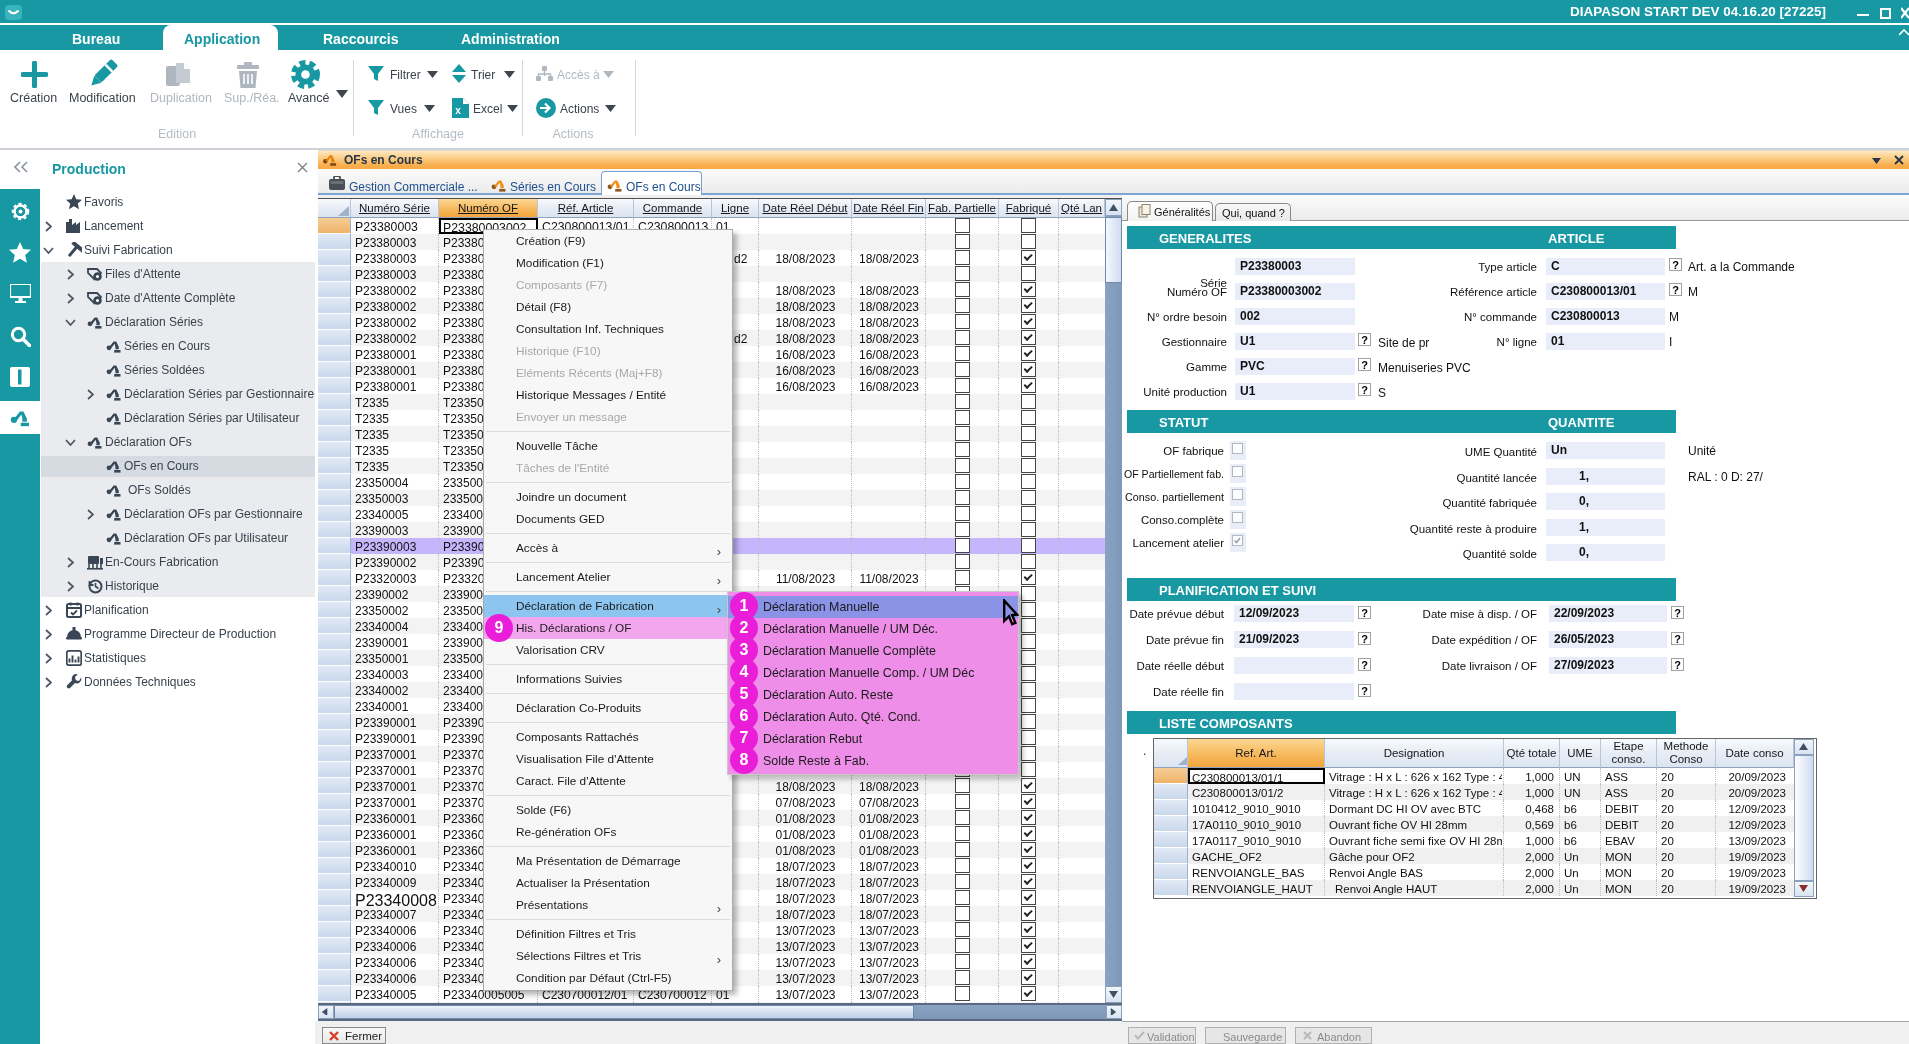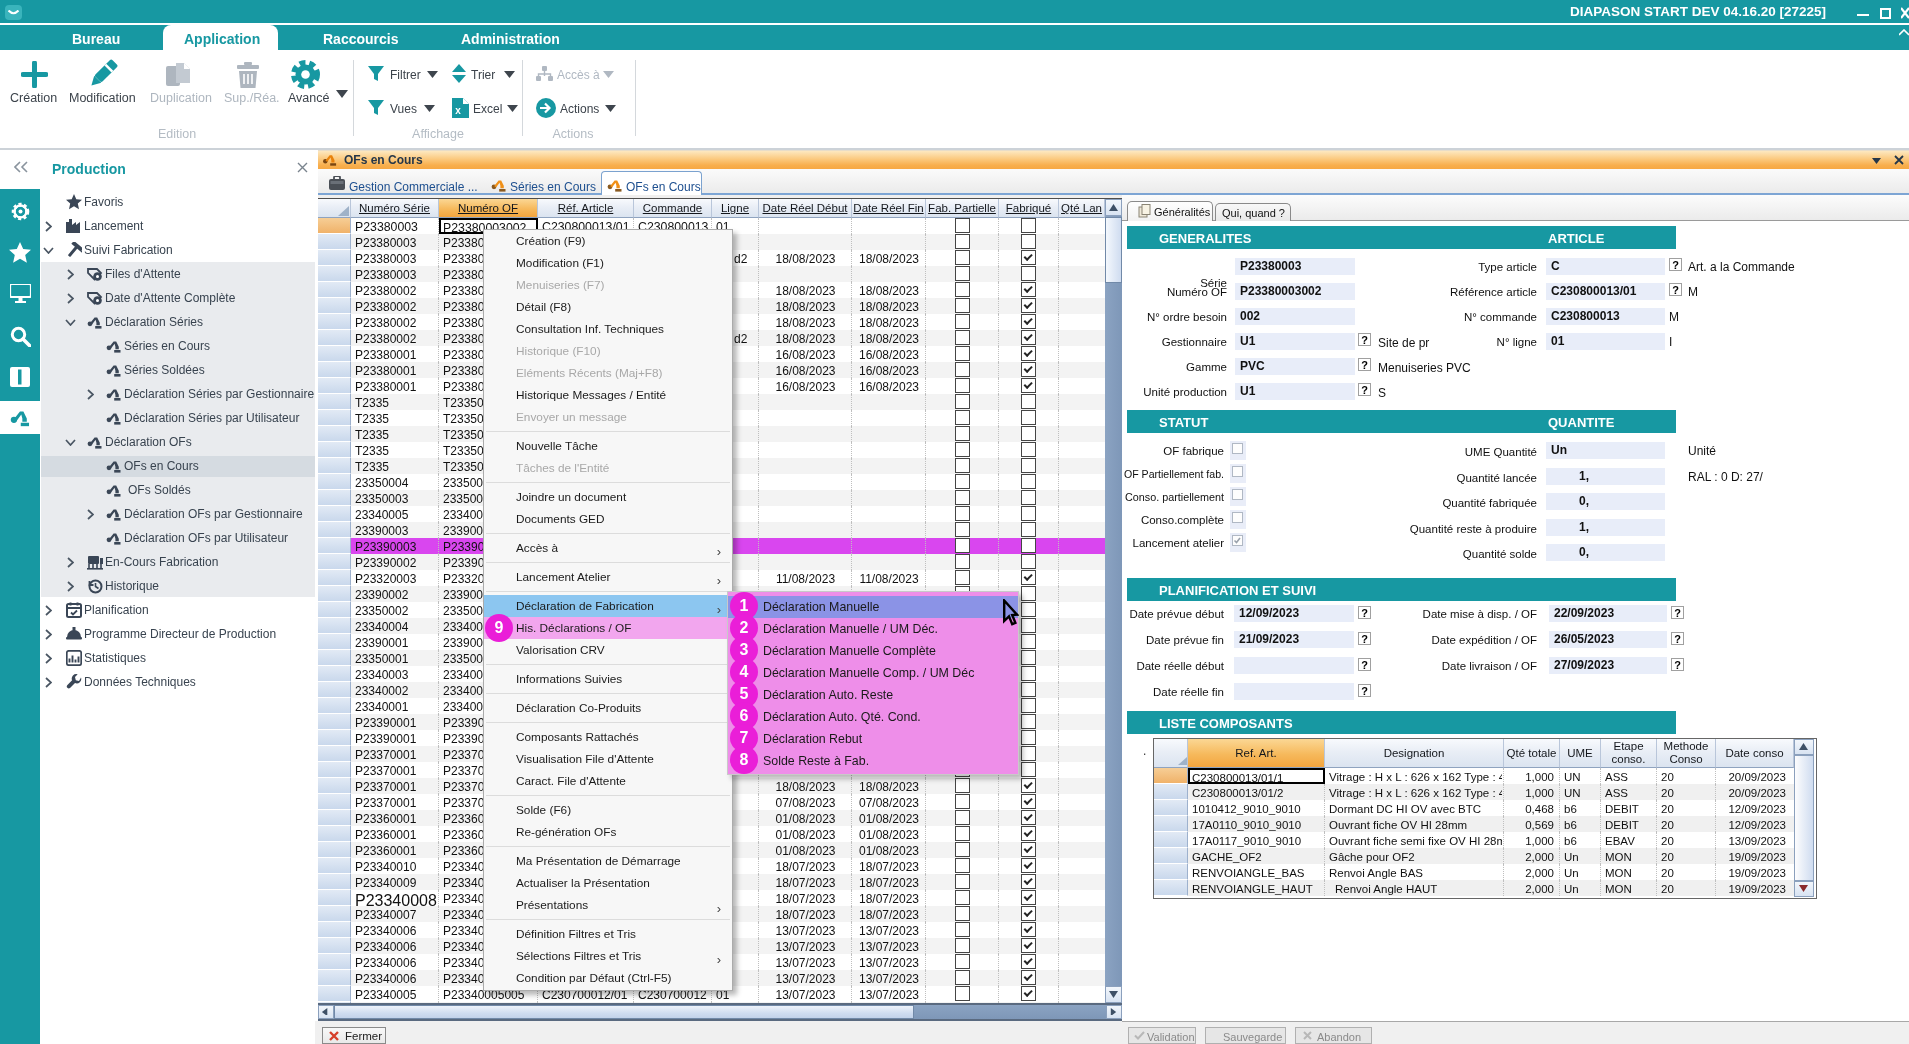--- a/index.html
+++ b/index.html
@@ -747,21 +747,21 @@
       <div class="ab" style="left:440px;top:0;width:1px;height:16px;border-left:1px dotted #bfbfbf"></div>
       <div class="ab" style="left:533px;top:0;width:1px;height:16px;border-left:1px dotted #bfbfbf"></div>
       <div class="ab" style="left:607px;top:0;width:1px;height:16px;border-left:1px dotted #bfbfbf"></div>
       <div class="ab" style="left:680px;top:0;width:1px;height:16px;border-left:1px dotted #bfbfbf"></div>
       <div class="ab" style="left:740px;top:0;width:1px;height:16px;border-left:1px dotted #bfbfbf"></div>
       <div class="cell" style="left:37px;top:2px;width:82px;font-size:12px">23390003</div>
       <div class="cell" style="left:125px;top:2px;width:93px;font-size:12px">233900</div>
       <div class="chk" style="left:637px;top:0px"></div>
       <div class="chk" style="left:703px;top:0px"></div>
     </div>
-<div class="ab" style="left:0;top:320px;width:922px;height:16px;background:#d946ef">
+<div class="ab" style="left:0;top:320px;width:922px;height:16px;background:#c4b5fd">
       <div class="ab" style="left:0;top:0;width:33px;height:16px;background:linear-gradient(#e2eaf5,#c9d8ec);border-right:1px solid #9db1cd;border-bottom:1px solid #fff"></div>
       <div class="ab" style="left:120px;top:0;width:1px;height:16px;border-left:1px dotted #bfbfbf"></div>
       <div class="ab" style="left:219px;top:0;width:1px;height:16px;border-left:1px dotted #bfbfbf"></div>
       <div class="ab" style="left:315px;top:0;width:1px;height:16px;border-left:1px dotted #bfbfbf"></div>
       <div class="ab" style="left:393px;top:0;width:1px;height:16px;border-left:1px dotted #bfbfbf"></div>
       <div class="ab" style="left:440px;top:0;width:1px;height:16px;border-left:1px dotted #bfbfbf"></div>
       <div class="ab" style="left:533px;top:0;width:1px;height:16px;border-left:1px dotted #bfbfbf"></div>
       <div class="ab" style="left:607px;top:0;width:1px;height:16px;border-left:1px dotted #bfbfbf"></div>
       <div class="ab" style="left:680px;top:0;width:1px;height:16px;border-left:1px dotted #bfbfbf"></div>
       <div class="ab" style="left:740px;top:0;width:1px;height:16px;border-left:1px dotted #bfbfbf"></div>
@@ -1598,21 +1598,21 @@
 <div class="ab" style="left:1205px;top:1027px;width:81px;height:17px;background:#e6e6e6;border:1px solid #b0b0b0"></div>
 <div class="tx" style="left:1223px;top:1032px;font-size:11px;color:#8a8a8a">Sauvegarde</div>
 <div class="ab" style="left:1295px;top:1027px;width:77px;height:17px;background:#e6e6e6;border:1px solid #b0b0b0"></div>
 <svg class="ab" style="left:1303px;top:1031px" width="9" height="9" viewBox="0 0 9 9">
     <path d="M1 1 L8 8 M8 1 L1 8" stroke="#b8b8b8" stroke-width="2"></path>
   </svg>
 <div class="tx" style="left:1317px;top:1032px;font-size:11px;color:#8a8a8a">Abandon</div>
 <div class="ab" style="left:483px;top:229px;width:250px;height:762px;background:#f7f7f7;border:1px solid #ababab;box-shadow:4px 4px 5px rgba(0,0,0,0.28);z-index:40">
 <div class="mi" style="">Création (F9)</div>
 <div class="mi" style="">Modification (F1)</div>
-<div class="mi dis" style="">Menuiseries (F7)</div>
+<div class="mi dis" style="">Composants (F7)</div>
 <div class="mi" style="">Détail (F8)</div>
 <div class="mi" style="">Consultation Inf. Techniques</div>
 <div class="mi dis" style="">Historique (F10)</div>
 <div class="mi dis" style="">Eléments Récents (Maj+F8)</div>
 <div class="mi" style="">Historique Messages / Entité</div>
 <div class="mi dis" style="">Envoyer un message</div>
 <div class="msep">
       <i></i>
     </div>
 <div class="mi" style="">Nouvelle Tâche</div>

